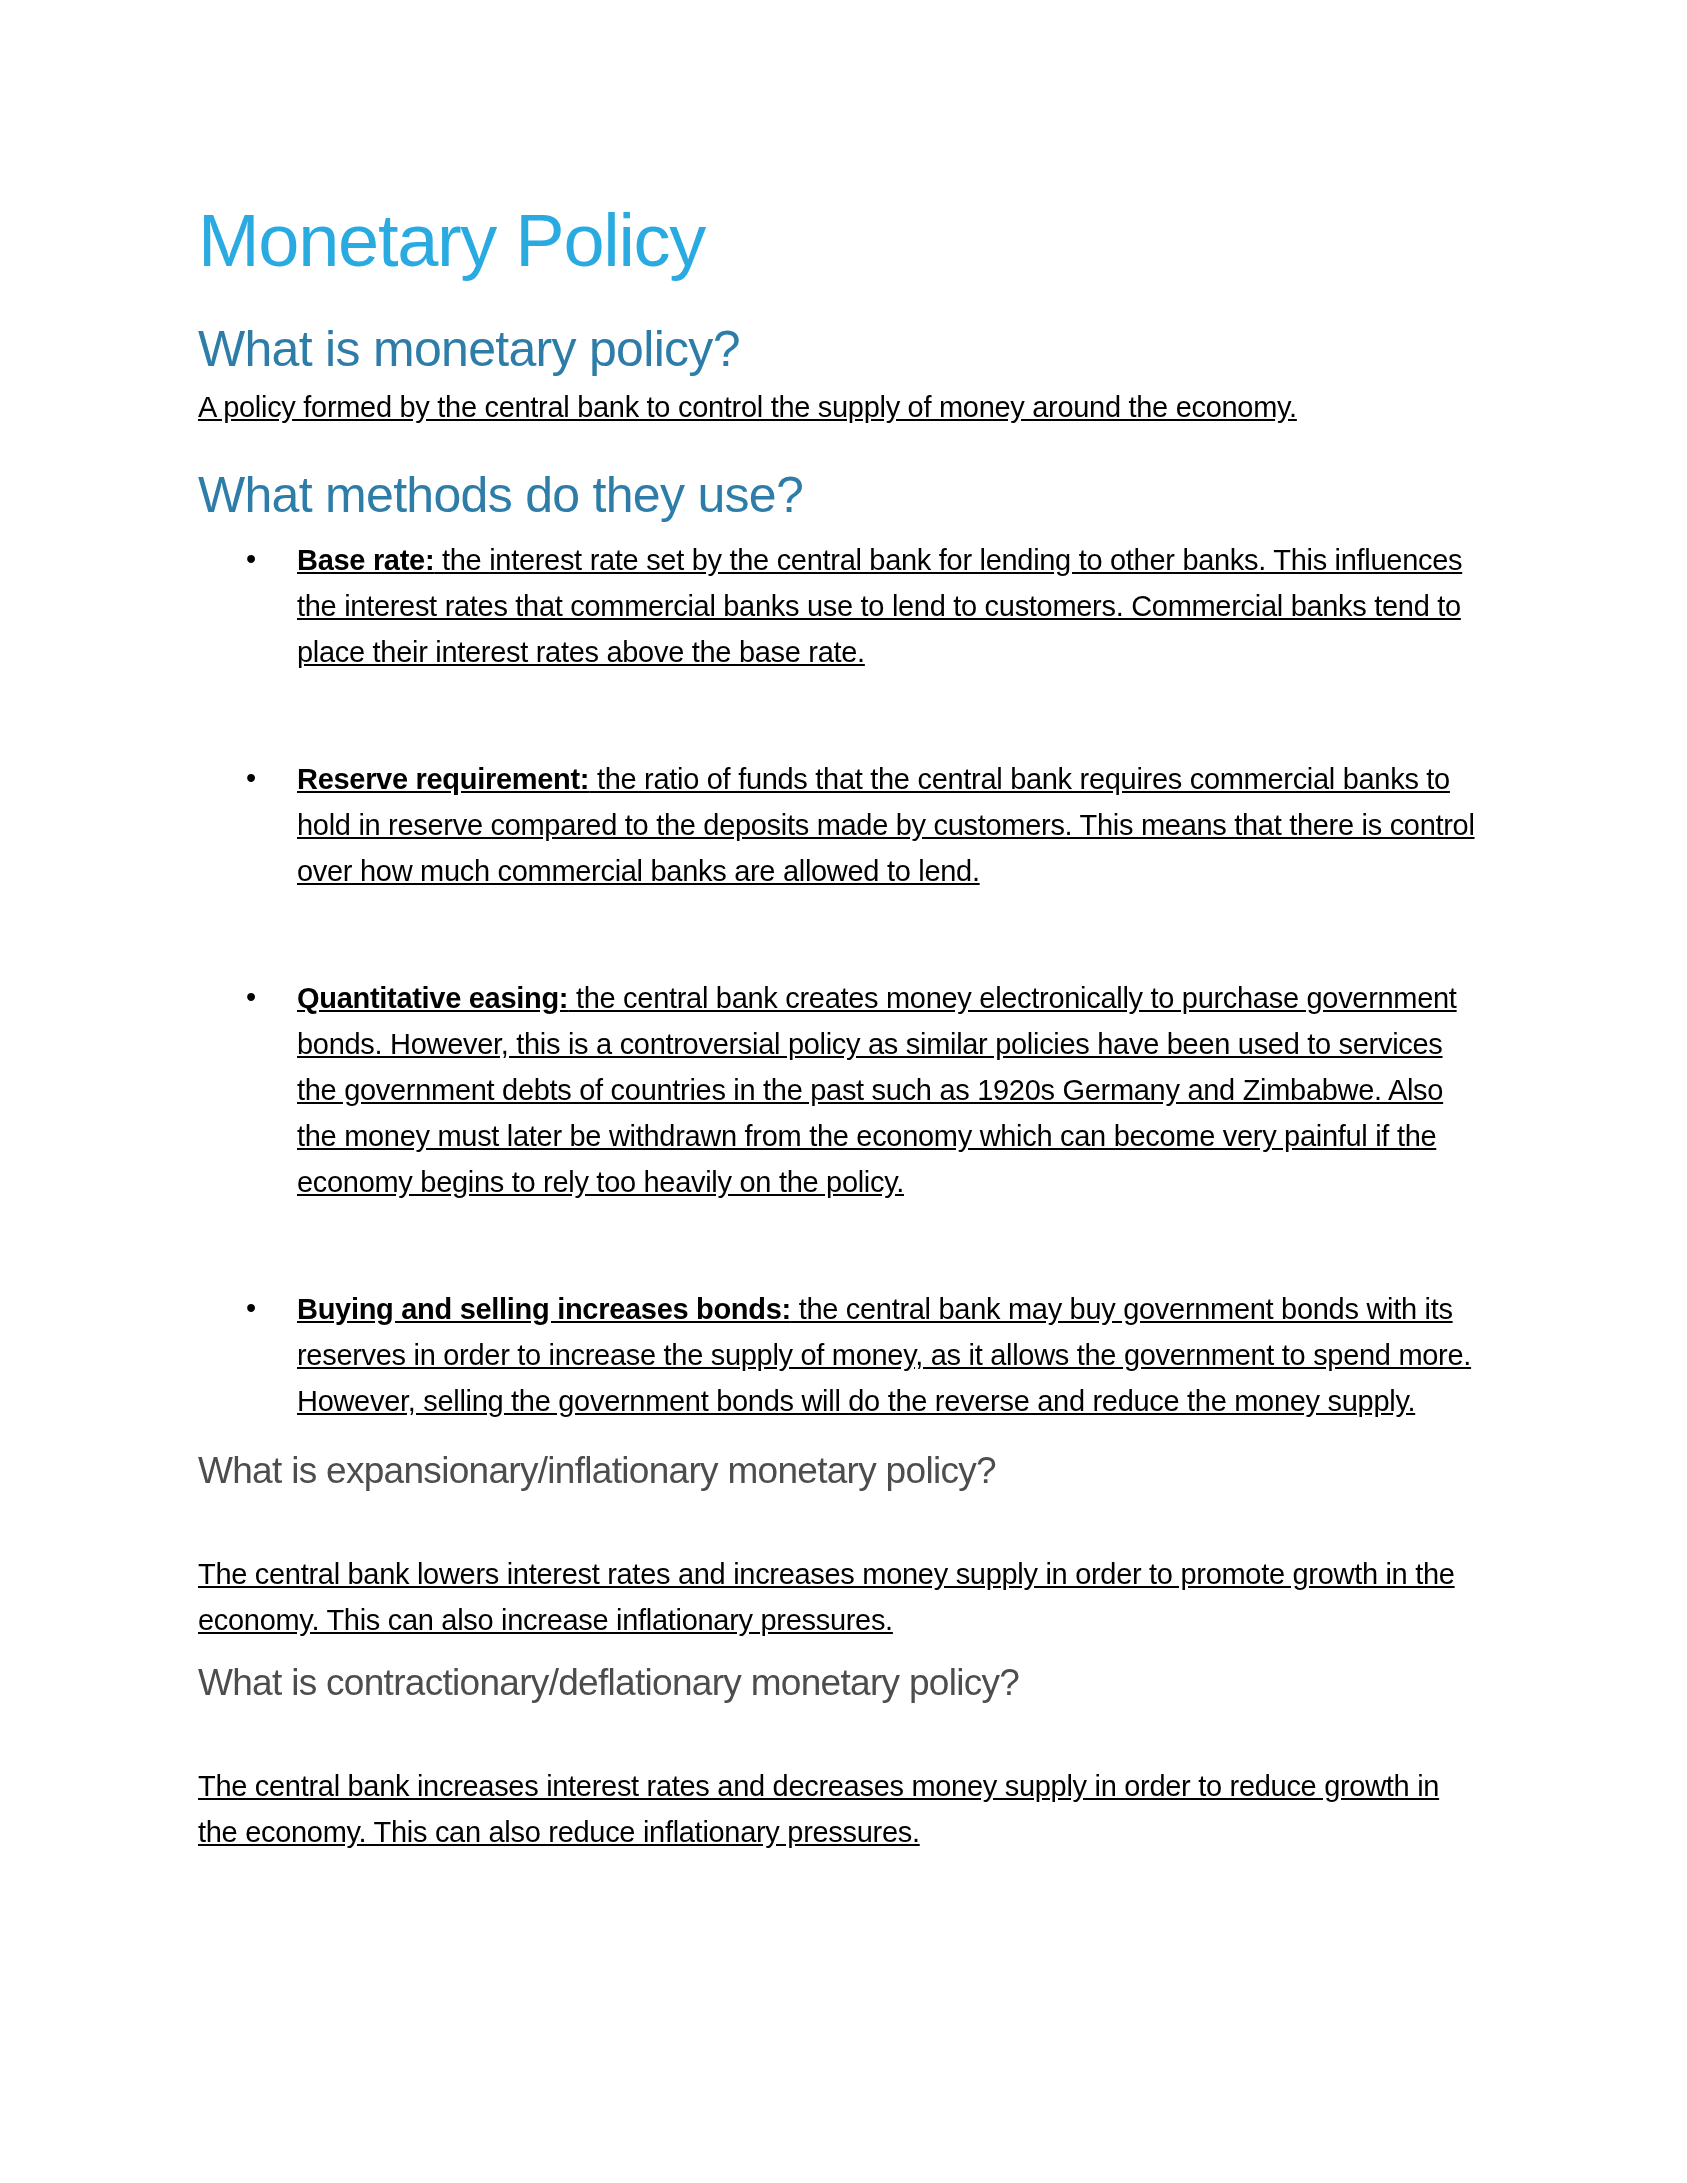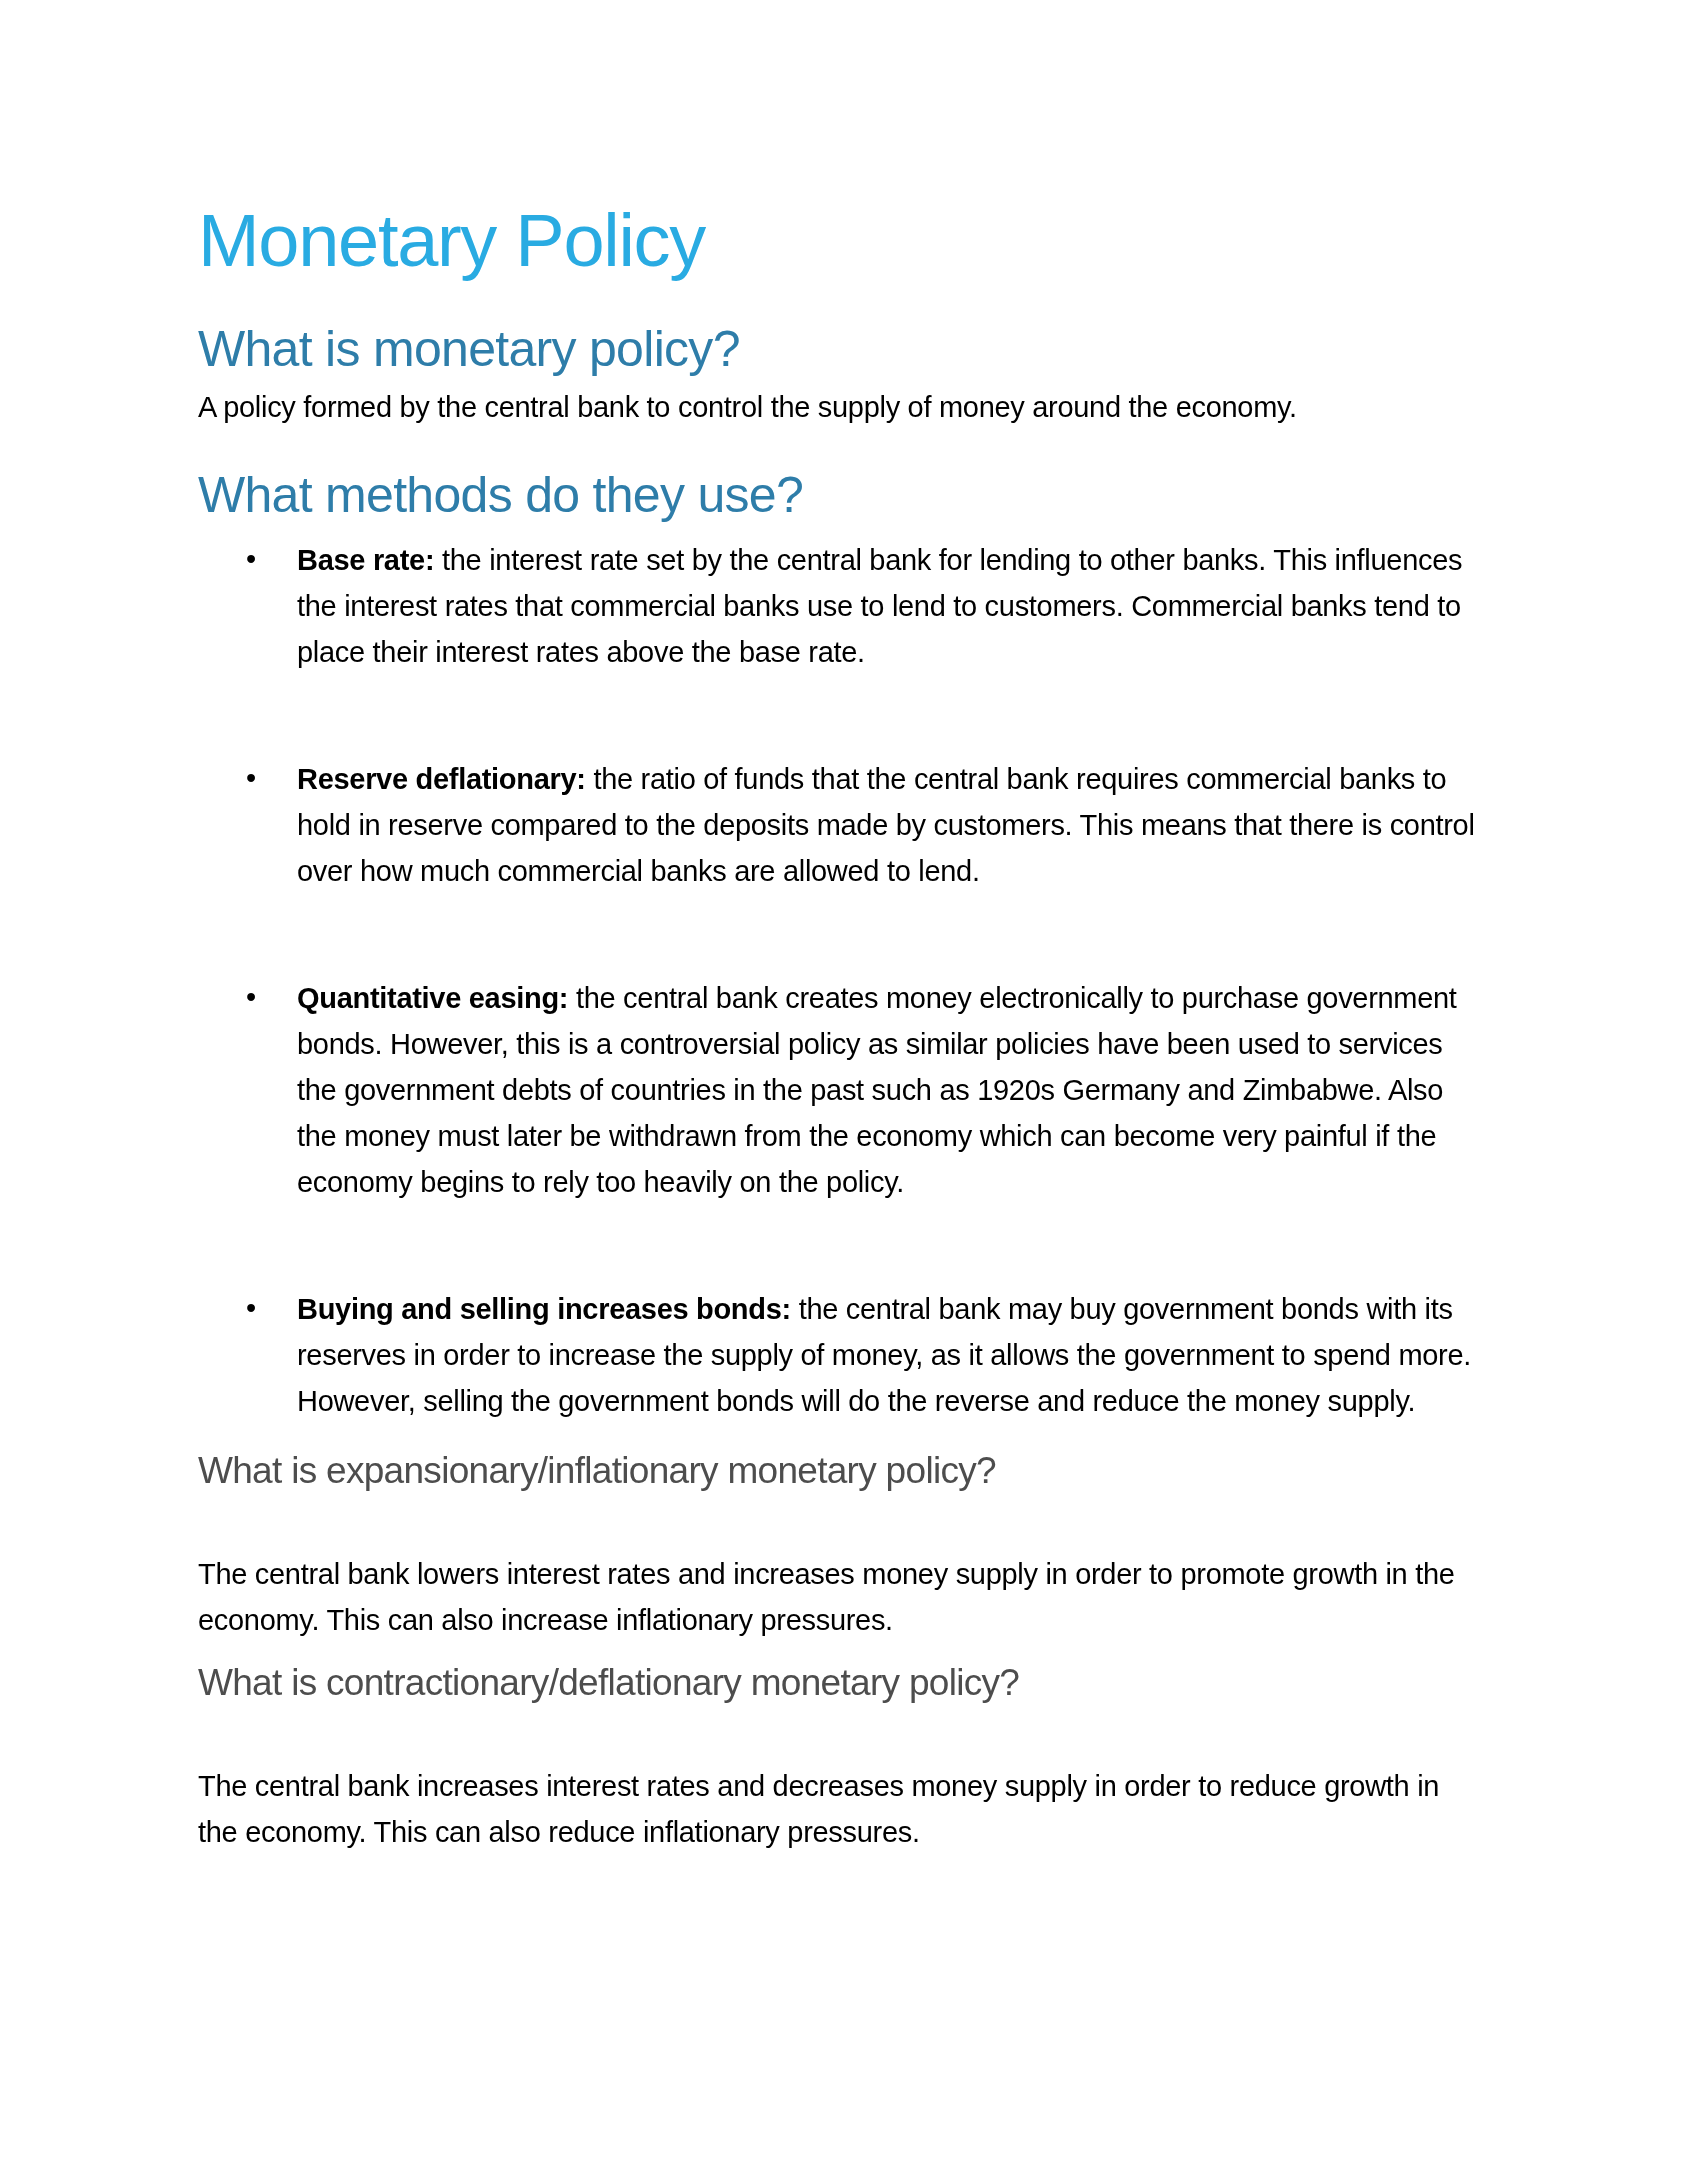--- a/index.html
+++ b/index.html
@@ -29,20 +29,21 @@
     letter-spacing:-0.7px;
     color:var(--heading_blue, #2E7DA9);
     line-height:48px;
     margin:41px 0 10.6px 0;
   }
   .body-text, .bullet-text {
     font-size:29px;
     letter-spacing:-0.3px;
     line-height:46px;
     color:var(--body_black, #000000);
+    text-decoration:underline;
   }
   .para { margin:0 0 16.5px 0; }
 
   .bullet-list { list-style:none; margin:18.5px 0 0 0; }
   .bullet {
     position:relative;
     padding-left:99px;
     margin-bottom:81px;
   }
   .bullet:last-child { margin-bottom:22.5px; }
@@ -78,21 +79,21 @@
 
     <h2 class="h-blue">What methods do they use?</h2>
 
     <ul class="bullet-list">
       <li class="bullet bullet-text">
         <span class="marker">•</span>
         <span class="lead">Base rate:</span><span> the interest rate set by the central bank for lending to other banks. This influences the interest rates that commercial banks use to lend to customers. Commercial banks tend to place their interest rates above the base rate.</span>
       </li>
       <li class="bullet bullet-text">
         <span class="marker">•</span>
-        <span class="lead">Reserve deflationary:</span><span> the ratio of funds that the central bank requires commercial banks to hold in reserve compared to the deposits made by customers. This means that there is control over how much commercial banks are allowed to lend.</span>
+        <span class="lead">Reserve requirement:</span><span> the ratio of funds that the central bank requires commercial banks to hold in reserve compared to the deposits made by customers. This means that there is control over how much commercial banks are allowed to lend.</span>
       </li>
       <li class="bullet bullet-text">
         <span class="marker">•</span>
         <span class="lead">Quantitative easing:</span><span> the central bank creates money electronically to purchase government bonds. However, this is a controversial policy as similar policies have been used to services the government debts of countries in the past such as 1920s Germany and Zimbabwe. Also the money must later be withdrawn from the economy which can become very painful if the economy begins to rely too heavily on the policy.</span>
       </li>
       <li class="bullet bullet-text">
         <span class="marker">•</span>
         <span class="lead">Buying and selling increases bonds:</span><span> the central bank may buy government bonds with its reserves in order to increase the supply of money, as it allows the government to spend more. However, selling the government bonds will do the reverse and reduce the money supply.</span>
       </li>
     </ul>

